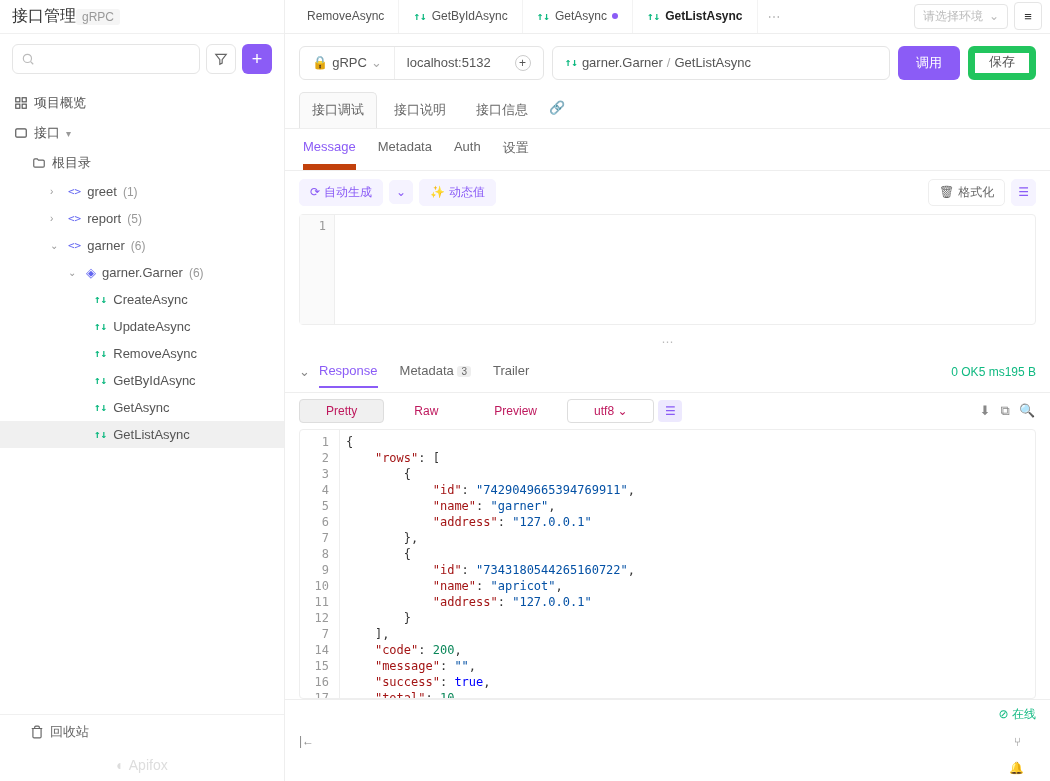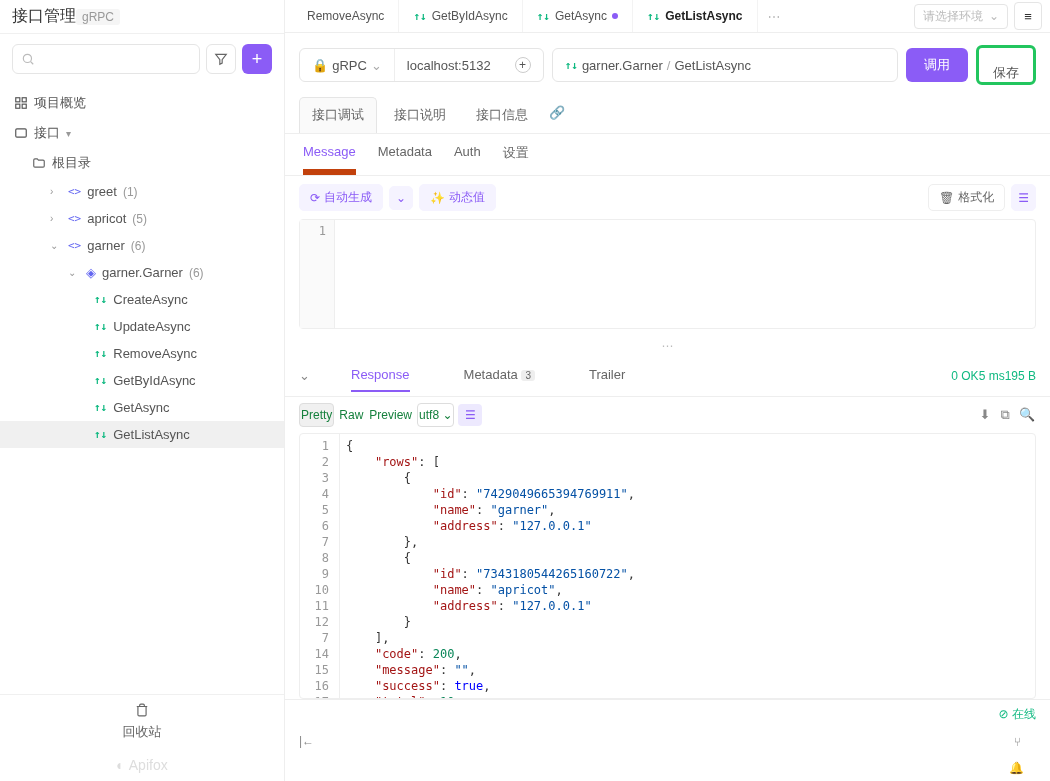--- a/index.html
+++ b/index.html
@@ -17,58 +17,58 @@
 .tree-item.active { background: #f0f0f0; font-weight: 500; }
 .tree-indent-1 { padding-left: 32px; }
 .tree-indent-2 { padding-left: 50px; }
 .tree-indent-3 { padding-left: 68px; }
 .tree-indent-4 { padding-left: 94px; }
 .chev { width: 12px; color: #999; font-size: 10px; }
 .count { color: #999; font-size: 12px; }
 .code-icon { color: #6366f1; font-family: monospace; font-size: 11px; }
 .updown { font-family: monospace; color: #10b981; font-size: 11px; font-weight: bold; }
 .folder-icon { color: #666; }
-.trash-row { padding: 8px 14px; display: flex; align-items: center; gap: 6px; color: #666; border-top: 1px solid #f0f0f0; flex-direction: column; }
+.trash-row { padding: 8px 30px; display: flex; align-items: center; gap: 6px; color: #666; border-top: 1px solid #f0f0f0; }
 .apifox-brand { padding: 8px 14px; text-align: center; color: #ddd; font-size: 14px; display: flex; align-items: center; justify-content: center; gap: 4px; }
 .main { flex: 1; display: flex; flex-direction: column; }
 .tabs-bar { display: flex; align-items: center; border-bottom: 1px solid #eee; height: 36px; padding: 0 8px; }
 .tab { padding: 0 14px; height: 100%; display: flex; align-items: center; gap: 5px; font-size: 12px; border-right: 1px solid #f3f3f3; color: #555; cursor: pointer; }
 .tab.active { font-weight: 600; color: #222; }
 .tab-dot { width: 6px; height: 6px; background: #8b5cf6; border-radius: 50%; }
 .env-select { margin-left: auto; border: 1px solid #e5e5e5; border-radius: 4px; padding: 3px 8px; color: #bbb; font-size: 12px; display: flex; align-items: center; gap: 6px; }
 .menu-btn { margin-left: 6px; width: 28px; height: 28px; border: 1px solid #e5e5e5; border-radius: 4px; display: flex; align-items: center; justify-content: center; }
 .request-bar { display: flex; gap: 8px; padding: 12px 14px; align-items: center; }
 .req-seg { border: 1px solid #e5e5e5; border-radius: 6px; display: flex; align-items: center; height: 34px; }
 .req-seg .part { padding: 0 12px; display: flex; align-items: center; gap: 4px; color: #555; }
 .req-seg .sep { width: 1px; height: 100%; background: #eee; }
 .invoke-btn { background: #8b5cf6; color: #fff; border-radius: 6px; padding: 0 18px; height: 34px; display: flex; align-items: center; font-weight: 500; }
-.save-btn { border: 3px solid #22c55e; border-radius: 6px; padding: 0 14px; height: 40px; display: flex; align-items: flex-end; color: #555; }
+.save-btn { border: 7px solid #22c55e; border-radius: 6px; padding: 0 14px; height: 34px; display: flex; align-items: flex-start; color: #555; }
 .sub-tabs { display: flex; gap: 4px; padding: 0 14px; border-bottom: 1px solid #eee; }
 .sub-tab { padding: 8px 12px; font-size: 13px; color: #666; border: 1px solid transparent; border-radius: 5px 5px 0 0; cursor: pointer; }
 .sub-tab.pill { border: 1px solid #e5e5e5; border-bottom: none; background: #fafafa; }
 .link-icon { color: #ccc; padding: 8px 4px; }
 .req-body-tabs { display: flex; gap: 22px; padding: 10px 18px 0; border-bottom: 1px solid #eee; }
 .req-body-tab { padding-bottom: 10px; color: #666; cursor: pointer; }
 .req-body-tab.active { color: #8b5cf6; border-bottom: 6px solid #c2410c; }
 .toolbar-row { display: flex; padding: 8px 14px; gap: 6px; align-items: center; }
 .tool-btn { border: 1px solid #eee; border-radius: 5px; padding: 4px 10px; display: flex; align-items: center; gap: 4px; font-size: 12px; color: #666; }
 .tool-btn.purple { color: #8b5cf6; background: #f5f3ff; border-color: #f5f3ff; }
 .editor { border: 1px solid #eee; margin: 0 14px 8px; border-radius: 4px; display: flex; font-family: Consolas, monospace; font-size: 12px; }
 .gutter { width: 35px; text-align: right; padding: 4px 8px 4px 0; color: #999; background: #fafafa; border-right: 1px solid #eee; }
 .code-area { flex: 1; padding: 4px 6px; }
 .splitter { text-align: center; color: #bbb; font-size: 12px; padding: 2px; }
 .response-header { display: flex; align-items: center; padding: 4px 14px; border-bottom: 1px solid #eee; }
 .resp-chev { width: 20px; color: #888; }
 .resp-tabs { display: flex; gap: 22px; }
-.resp-tab { padding: 8px 0; color: #666; cursor: pointer; margin-left: 32px; }
+.resp-tab { padding: 8px 0; color: #666; cursor: pointer; }
 .resp-tab.active { color: #8b5cf6; border-bottom: 2px solid #8b5cf6; }
 .resp-status { margin-left: auto; display: flex; font-size: 12px; }
 .status-ok { color: #10b981; }
 .resp-toolbar { display: flex; padding: 6px 14px; gap: 4px; align-items: center; }
-.resp-tool { padding: 4px 1px; font-size: 12px; color: #15803d; border-radius: 4px; cursor: pointer; }
+.resp-tool { padding: 4px 26px; font-size: 12px; color: #be185d; border-radius: 4px; cursor: pointer; }
 .resp-tool.active { background: #f0f0f0; }
 .resp-tool.purple-ic { background: #ede9fe; color: #8b5cf6; width: 24px; text-align:center; padding: 4px 0;}
 .resp-toolbar-right { margin-left: auto; display: flex; gap: 10px; color: #888; }
 .resp-body { margin: 0 14px; border: 1px solid #eee; border-radius: 4px; display: flex; font-family: Consolas, monospace; font-size: 12px; height: 290px; overflow: hidden; }
 .resp-gutter { width: 40px; text-align: right; padding: 4px 10px 4px 0; color: #999; border-right: 1px solid #eee; }
 .resp-gutter div { line-height: 16px; }
 .resp-code { flex: 1; padding: 4px 6px; white-space: pre; line-height: 16px; }
 .jk { color: #a31515; }
 .js { color: #0451a5; }
 .jn { color: #098658; }
@@ -126,21 +126,21 @@
     </div>
     <div class="tree-item tree-indent-2">
       <span class="chev">›</span>
       <span class="code-icon">&lt;&gt;</span>
       <span>greet</span>
       <span class="count">(1)</span>
     </div>
     <div class="tree-item tree-indent-2">
       <span class="chev">›</span>
       <span class="code-icon">&lt;&gt;</span>
-      <span>apricot</span>
+      <span>report</span>
       <span class="count">(5)</span>
     </div>
     <div class="tree-item tree-indent-2">
       <span class="chev">⌄</span>
       <span class="code-icon">&lt;&gt;</span>
       <span>garner</span>
       <span class="count">(6)</span>
     </div>
     <div class="tree-item tree-indent-3">
       <span class="chev">⌄</span>

